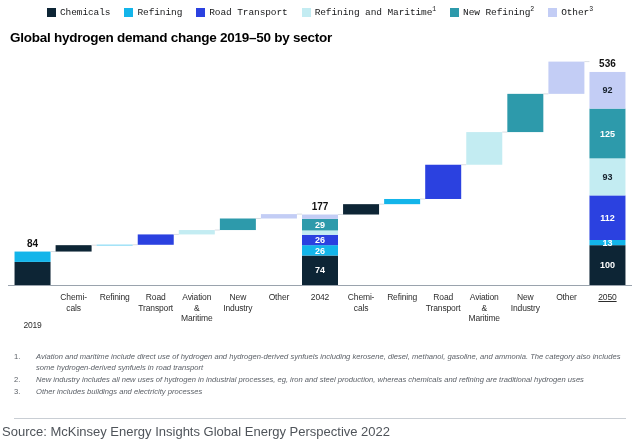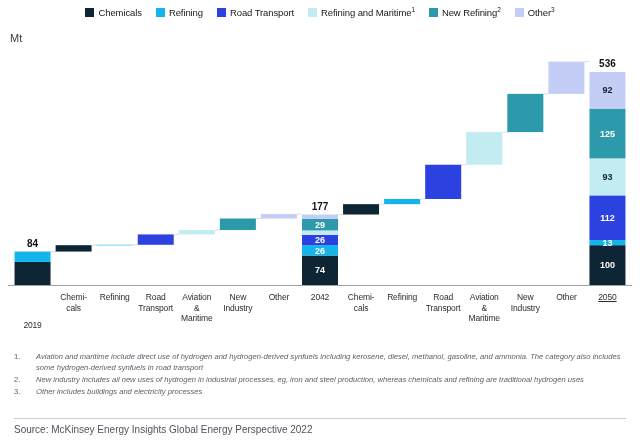--- a/index.html
+++ b/index.html
@@ -19,20 +19,21 @@
   
   .legend {
     position: absolute;
     top: 6px;
     left: 0;
     width: 640px;
     display: flex;
     justify-content: center;
     align-items: center;
     gap: 14px;
+    font-family: Liberation Mono, monospace;
   }
   .legend-item {
     display: flex;
     align-items: center;
     gap: 4px;
     white-space: nowrap;
   }
   .legend-swatch {
     width: 9px;
     height: 9px;
@@ -139,23 +140,23 @@
   .source-rule {
     position: absolute;
     left: 14px;
     top: 418px;
     width: 612px;
     height: 1px;
     background: #c9ced4;
   }
   .source {
     position: absolute;
-    left: 14px;
+    left: 2px;
     top: 424px;
-    font-size: 10px;
+    font-size: 13px;
     color: #4f545a;
     text-align: right;
   }
 </style>
 </head>
 <body>
 
 <div class="legend">
   <div class="legend-item">
     <span class="legend-swatch" style="background:#0d2535"></span>
@@ -177,21 +178,21 @@
     <span class="legend-swatch" style="background:#2d9aab"></span>
     <span class="legend-label"><span>New Refining</span><sup>2</sup></span>
   </div>
   <div class="legend-item">
     <span class="legend-swatch" style="background:#c3cdf5"></span>
     <span class="legend-label"><span>Other</span><sup>3</sup></span>
   </div>
 </div>
 
 <div class="title-block">
-  <div class="chart-unit">Mt</div>
+  <div class="chart-title">Global hydrogen demand change 2019–50 by sector</div>
 </div>
 
 <div class="plot">
   <svg id="chart-svg" width="640" height="300">
       <rect x="14.533333333333331" y="261.9035714285714" width="36" height="23.09642857142857" fill="#0d2535"></rect>
       <rect x="14.533333333333331" y="251.55" width="36" height="10.353571428571428" fill="#13b5ea"></rect>
       <text x="32.53333333333333" y="246.55" class="total-value">84</text>
       <rect x="302" y="255.53214285714284" width="36" height="29.46785714285714" fill="#0d2535"></rect>
       <text x="320" y="273.4660714285714" class="bar-value" fill="#ffffff">74</text>
       <rect x="302" y="245.17857142857144" width="36" height="10.353571428571428" fill="#13b5ea"></rect>

